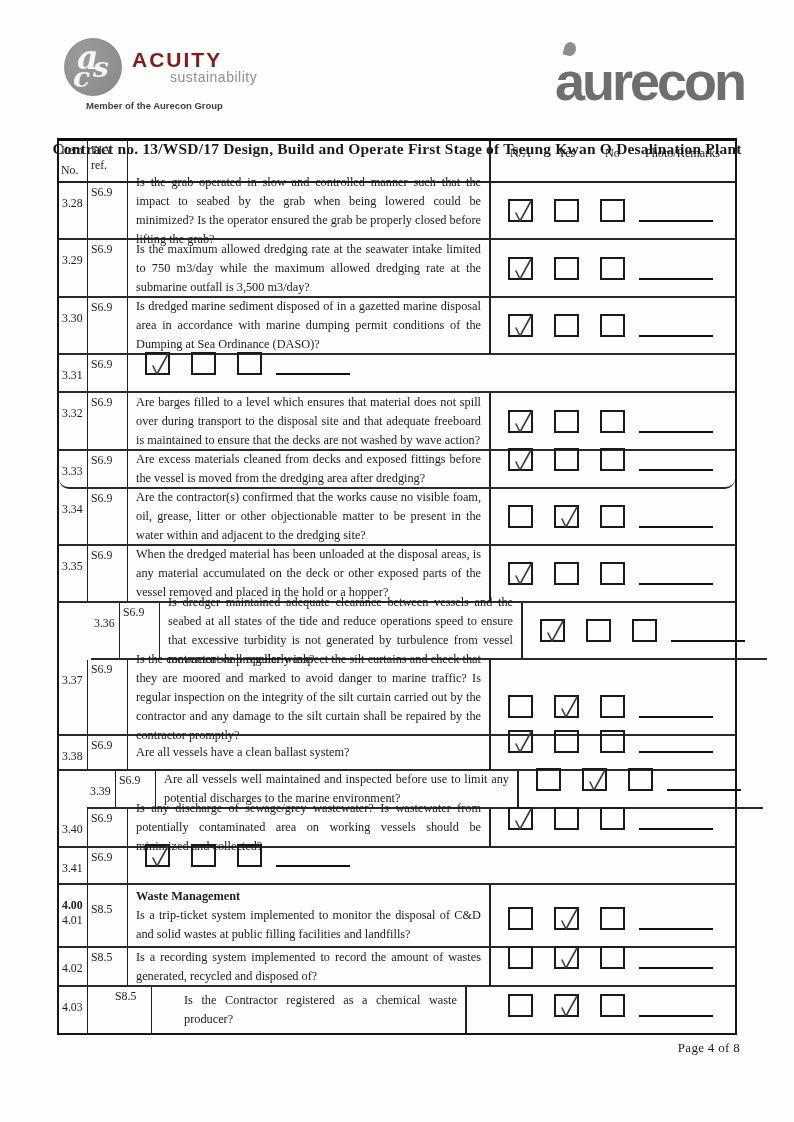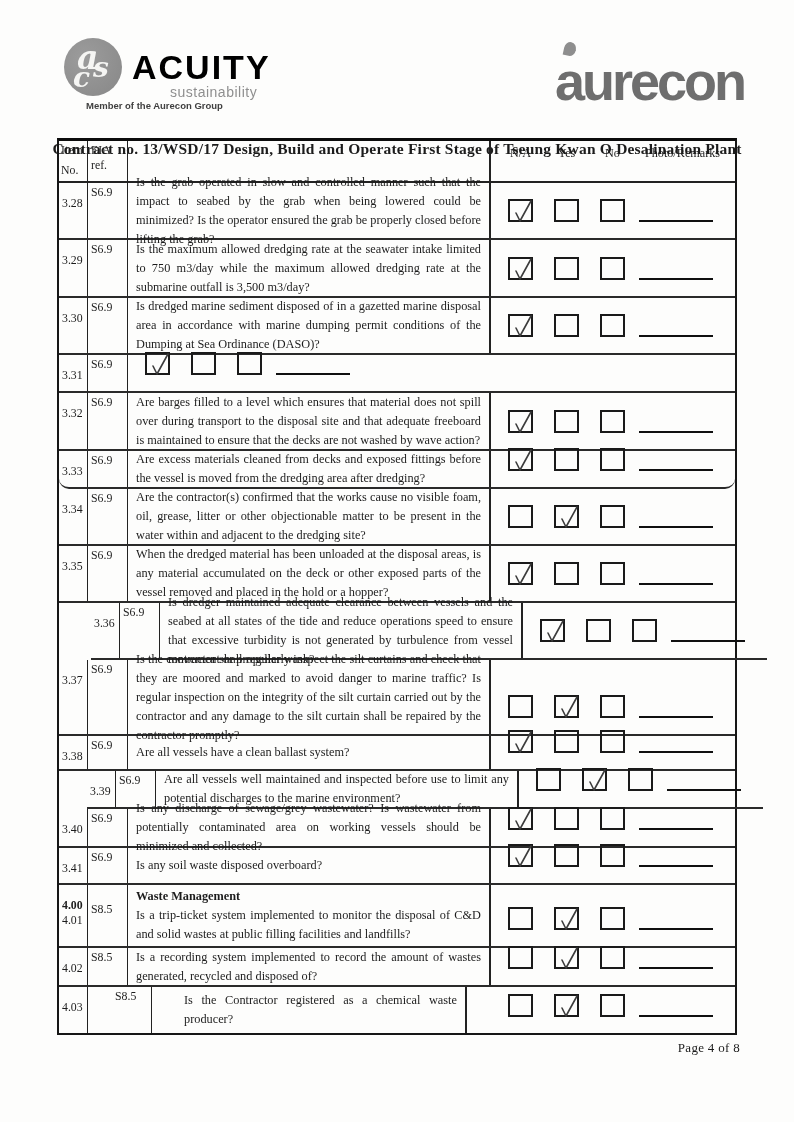--- a/index.html
+++ b/index.html
@@ -18,21 +18,21 @@
     background:radial-gradient(circle at 35% 35%, #9c9c9c, #878787);
   }
   .acuity-mark span {
     position:absolute; color:#f5f5f3; font-family:"DejaVu Serif", serif;
     font-style:italic; font-weight:bold; line-height:1;
   }
   .m-a { font-size:33px; left:13px; top:3px; }
   .m-s { font-size:28px; left:29px; top:16px; }
   .m-c { font-size:28px; left:9px;  top:26px; }
   .acuity-text { position:absolute; left:70px; top:12px; font-family:"Liberation Sans", sans-serif; }
-  .acuity-name { font-size:34px; font-weight:bold; letter-spacing:2px; color:#000000; }
+  .acuity-name { font-size:21px; font-weight:bold; letter-spacing:2px; color:#7f1d1d; }
   .acuity-sub  { font-size:14px; color:#8f8f8f; margin-top:-3px; padding-left:38px; letter-spacing:.5px; }
   .acuity-member {
     position:absolute; left:24px; top:64px; white-space:nowrap;
     font-family:"Liberation Sans", sans-serif; font-size:9.5px; font-weight:bold; color:#3f3f3f;
   }
   .aurecon {
     position:absolute; right:50px; top:6px; padding-top:12px;
     font-family:"Liberation Sans", sans-serif; font-weight:bold;
     font-size:54px; line-height:1; letter-spacing:-3px; color:#6e6e6e;
   }
@@ -525,26 +525,20 @@
 
   <div class="row" style="height: 37px;">
     <div class="c-item">
       <div class="l1">3.41</div>
       <div class="l2"></div>
     </div>
     <div class="c-ref">
       <div class="l1">S6.9</div>
       <div class="l2"></div>
     </div>
-    <div class="c-q">
-      <div class="q-inner">
-
-        <div class="qt">Is any soil waste disposed overboard?</div>
-      </div>
-    </div>
     <div class="c-ans">
       <span class="box">
         <svg width="27" height="26" viewBox="0 0 27 26">
           <path d="M7 14 L11 22 L22 2" fill="none" stroke="#3c3c3c" stroke-width="1.6" stroke-linecap="round" stroke-linejoin="round"></path>
         </svg>
       </span>
       <span class="box">
         
       </span>
       <span class="box">

